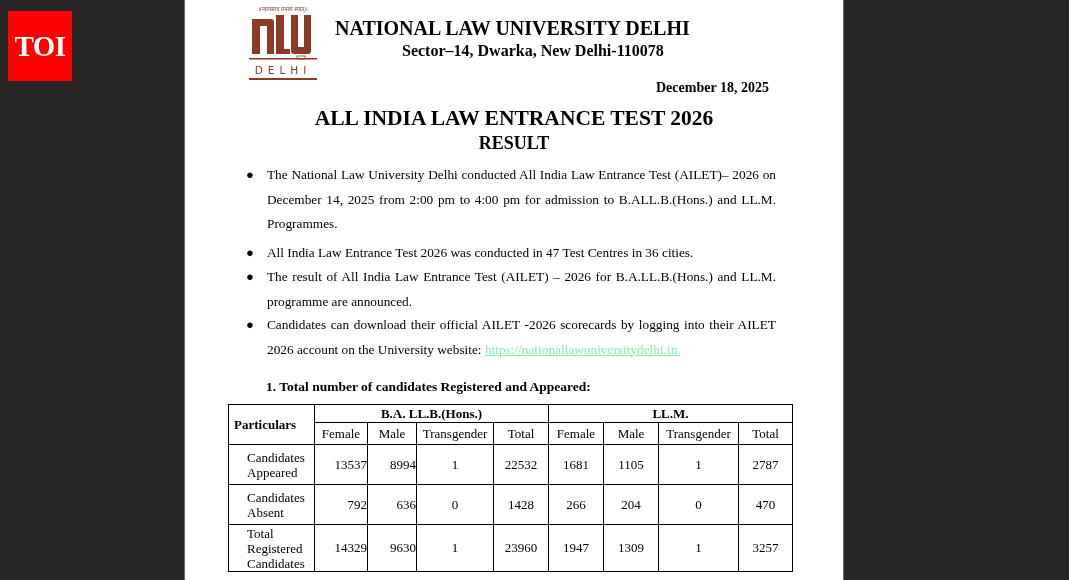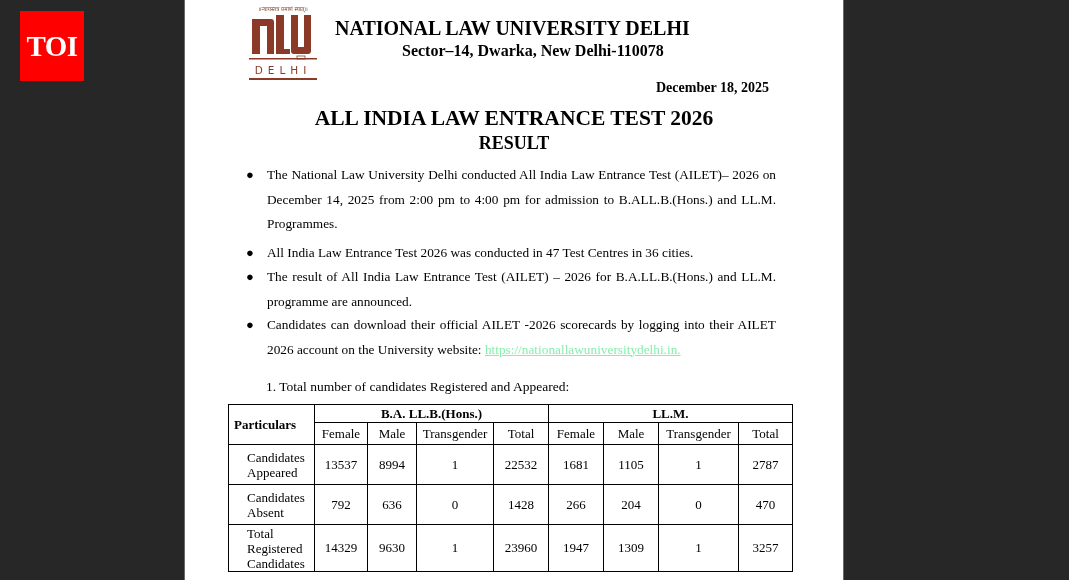--- a/index.html
+++ b/index.html
@@ -4,21 +4,21 @@
 <style>
   html, body { margin:0; padding:0; }
   body {
     width:1069px; height:580px; overflow:hidden;
     background:#272727;
     position:relative;
     font-family:"Liberation Serif", "DejaVu Serif", serif;
     color:#000;
   }
   .toi {
-    position:absolute; left:20px; top:11px; width:64px; height:70px;
+    position:absolute; left:8px; top:11px; width:64px; height:70px;
     background:#ff0000; color:#fff;
     font-family:"Liberation Serif", serif; font-weight:bold; font-size:29px;
     display:flex; align-items:center; justify-content:center;
     letter-spacing:-0.5px;
   }
   .page {
     position:absolute; left:185px; top:0; width:658px; height:580px;
     background:#ffffff;
     box-shadow: -1px 0 0 #6a6a6a, 1px 0 0 #6a6a6a;
   }
@@ -52,36 +52,36 @@
     position:absolute; left:0; width:530px; font-size:13.3px; line-height:24.5px;
   }
   .bullet .dot {
     position:absolute; left:0; top:0; width:10px; font-size:13px;
   }
   .bullet .txt {
     display:block; margin-left:21px; text-align:justify;
   }
   .bullet a { color:#86efac; text-decoration:underline; }
   .section {
-    position:absolute; left:266px; top:379px; font-size:13.5px; font-weight:normal; white-space:nowrap;
+    position:absolute; left:266px; top:379px; font-size:13.5px; font-weight:bold; white-space:nowrap;
   }
   table.results {
     position:absolute; left:228px; top:404px;
     border-collapse:collapse; font-size:13px;
   }
   table.results td, table.results th {
     border:1.5px solid #000; padding:0; text-align:center; vertical-align:middle;
   }
   table.results th { font-weight:bold; }
   table.results .hdr-top { height:18px; }
   table.results .hdr-sub { height:22px; font-weight:normal; }
   table.results td.lbl { text-align:left; padding-left:18px; line-height:15px; }
   table.results tr.r1 td, table.results tr.r2 td { height:39px; }
   table.results tr.r3 td { height:46px; }
-  table.results td.num-r { text-align:center; }
+  table.results td.num-r { text-align:right; }
 </style>
 </head>
 <body>
 
 <div class="toi">TOI</div>
 
 <div class="page"></div>
 
 <div class="logo">
   <div class="motto">॥न्यायस्तत्र प्रमाणं स्यात्॥</div>

